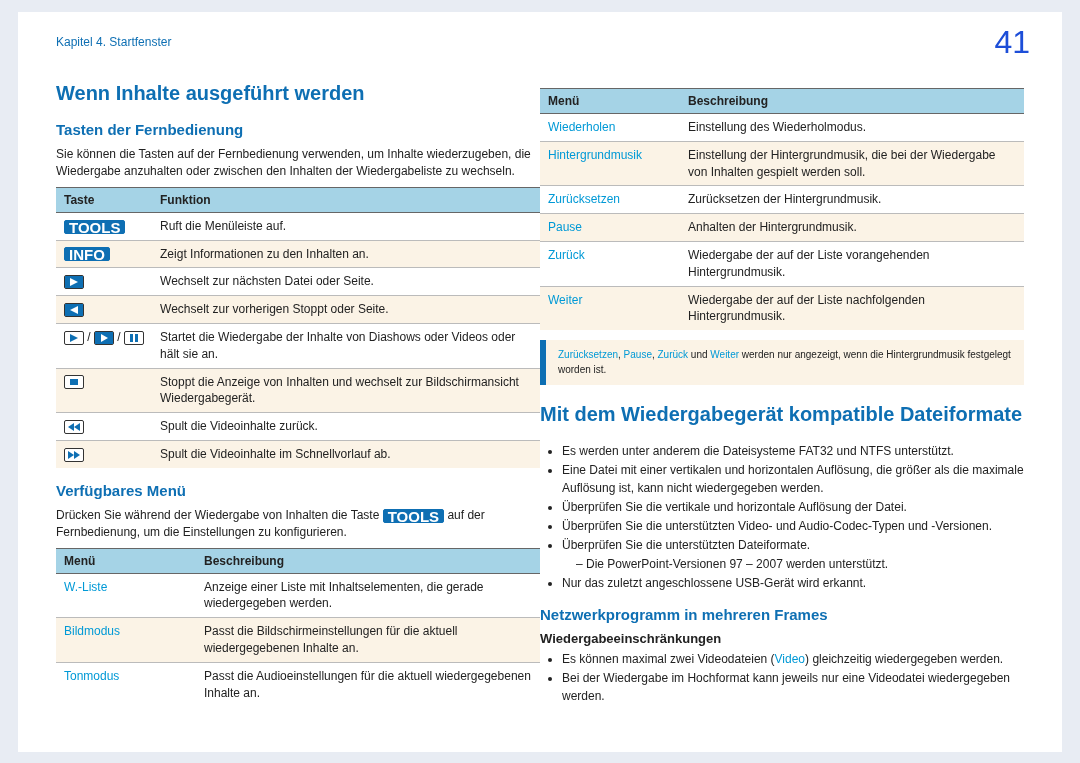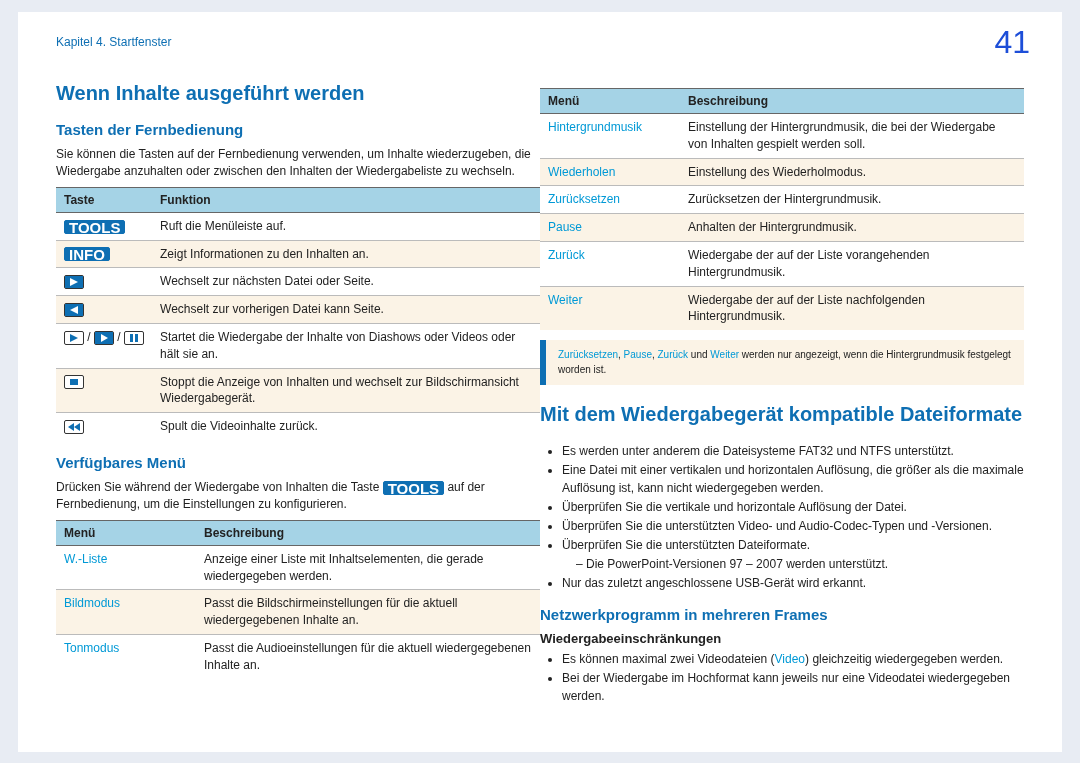--- a/index.html
+++ b/index.html
@@ -181,21 +181,21 @@
                 </span></td>
               <td>Wechselt zur nächsten Datei oder Seite.</td>
             </tr>
             <tr>
               <td class="iconcell"><span class="keycap ic-wrap">
                   <svg width="18" height="12" viewBox="0 0 18 12">
                     <rect x="0" y="0" width="18" height="12" fill="#0e6fb3"></rect>
                     <polygon points="13,2 5,6 13,10" fill="#fff"></polygon>
                   </svg>
                 </span></td>
-              <td>Wechselt zur vorherigen Datei kann Seite.</td>
+              <td>Wechselt zur vorherigen Stoppt oder Seite.</td>
             </tr>
             <tr>
               <td class="iconcell"><span class="keycap ic-wrap">
                   <svg width="18" height="12" viewBox="0 0 18 12">
                     <polygon points="5,2 13,6 5,10" fill="#0e6fb3"></polygon>
                   </svg>
                 </span> / <span class="keycap ic-wrap">
                   <svg width="18" height="12" viewBox="0 0 18 12">
                     <rect x="0" y="0" width="18" height="12" fill="#0e6fb3"></rect>
                     <polygon points="6,2 13,6 6,10" fill="#fff"></polygon>
@@ -217,20 +217,29 @@
               <td>Stoppt die Anzeige von Inhalten und wechselt zur Bildschirmansicht Wiedergabegerät.</td>
             </tr>
             <tr>
               <td class="iconcell"><span class="keycap ic-wrap">
                   <svg width="18" height="12" viewBox="0 0 18 12">
                     <polygon points="9,2 3,6 9,10" fill="#0e6fb3"></polygon>
                     <polygon points="15,2 9,6 15,10" fill="#0e6fb3"></polygon>
                   </svg>
                 </span></td>
               <td>Spult die Videoinhalte zurück.</td>
+            </tr>
+            <tr>
+              <td class="iconcell"><span class="keycap ic-wrap">
+                  <svg width="18" height="12" viewBox="0 0 18 12">
+                    <polygon points="3,2 9,6 3,10" fill="#0e6fb3"></polygon>
+                    <polygon points="9,2 15,6 9,10" fill="#0e6fb3"></polygon>
+                  </svg>
+                </span></td>
+              <td>Spult die Videoinhalte im Schnellvorlauf ab.</td>
             </tr>
           </tbody>
       </table>
 
       <h2>Verfügbares Menü</h2>
       <p>
         <span>Drücken Sie während der Wiedergabe von Inhalten die Taste </span><span class="keycap solid">TOOLS</span><span> auf der Fernbedienung, um die Einstellungen zu konfigurieren.</span>
       </p>
 
       <table class="wider">
@@ -260,26 +269,26 @@
     <div class="col">
       <table class="wider">
         <thead>
           <tr>
             <th>Menü</th>
             <th>Beschreibung</th>
           </tr>
         </thead>
         <tbody id="menu-right-body">
             <tr>
+              <td class="menulabel">Wiederholen</td>
+              <td>Einstellung des Wiederholmodus.</td>
+            </tr>
+            <tr>
               <td class="menulabel">Hintergrundmusik</td>
               <td>Einstellung der Hintergrundmusik, die bei der Wiedergabe von Inhalten gespielt werden soll.</td>
-            </tr>
-            <tr>
-              <td class="menulabel">Wiederholen</td>
-              <td>Einstellung des Wiederholmodus.</td>
             </tr>
             <tr>
               <td class="menulabel">Zurücksetzen</td>
               <td>Zurücksetzen der Hintergrundmusik.</td>
             </tr>
             <tr>
               <td class="menulabel">Pause</td>
               <td>Anhalten der Hintergrundmusik.</td>
             </tr>
             <tr>

